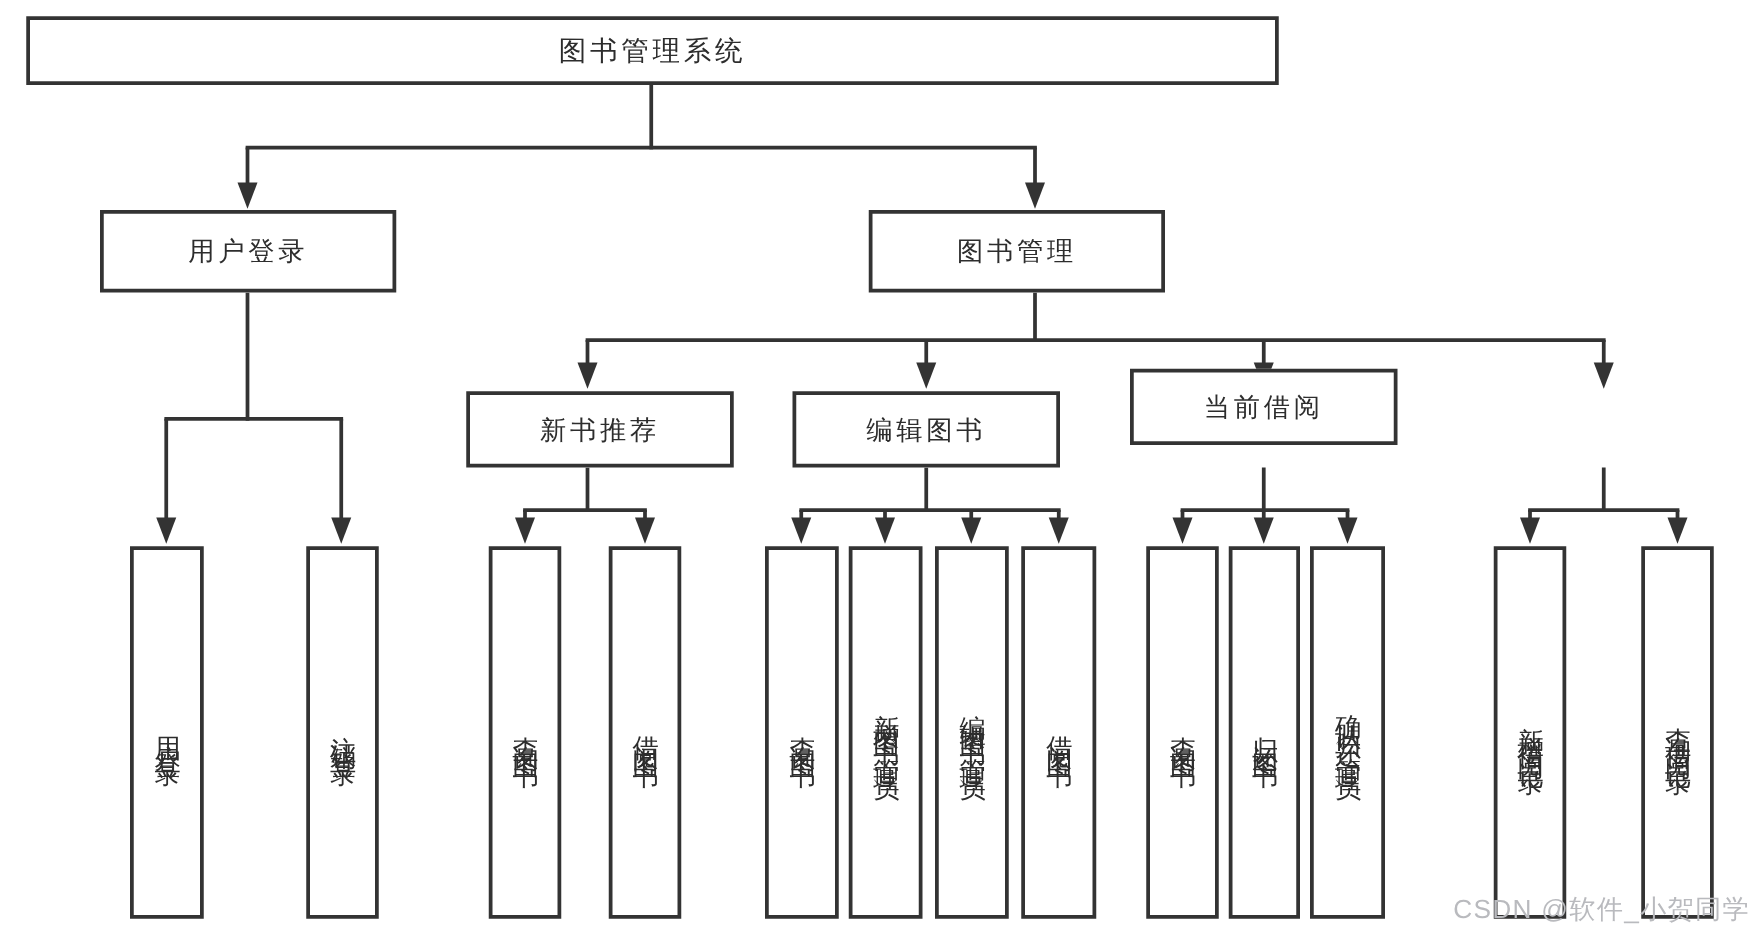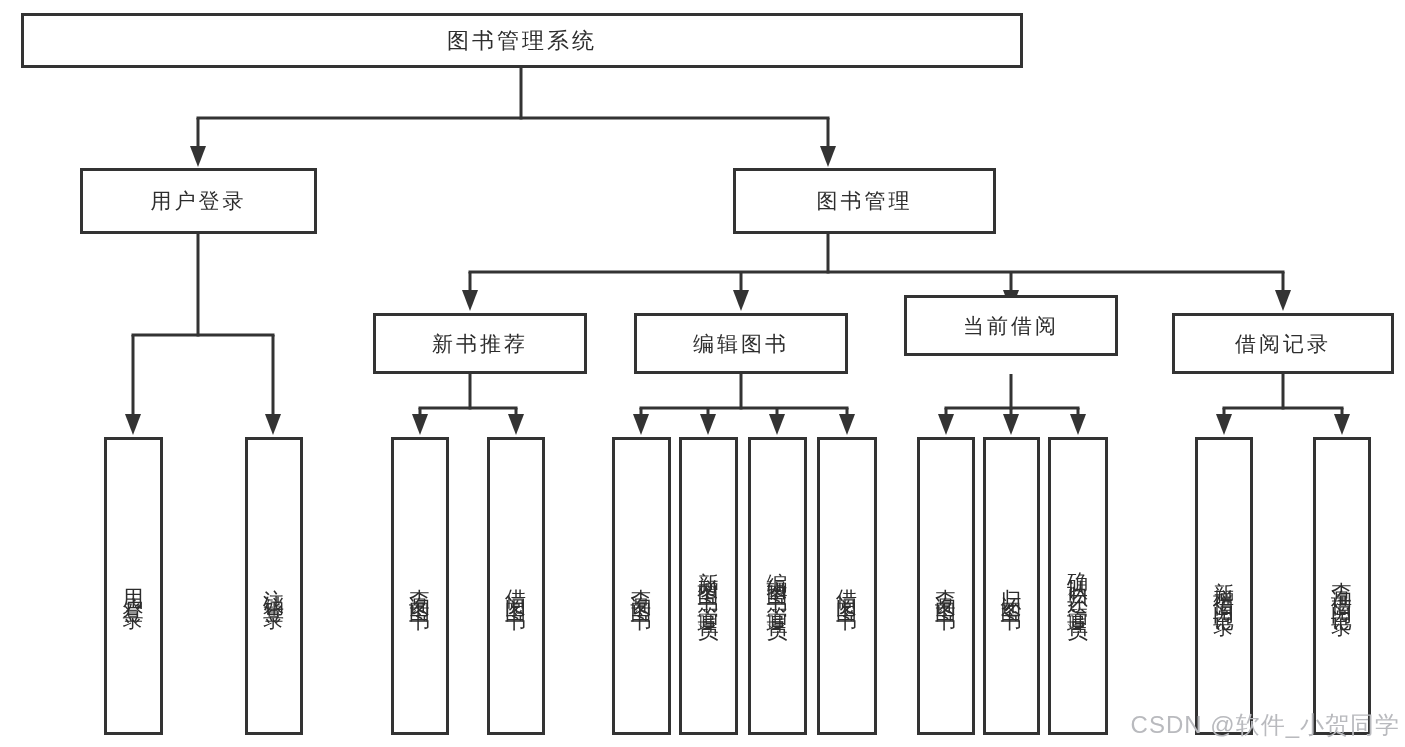--- a/index.html
+++ b/index.html
@@ -33,21 +33,21 @@
     text-orientation:mixed;
     font-size:21px;
     letter-spacing:7px;
     line-height:1;
     color:#2d2d2d;
   }
   .watermark{
     position:absolute;
     right:5px;
     bottom:6px;
-    font-size:24px;
+    font-size:21px;
     letter-spacing:1px;
     color:#b9babe;
     white-space:nowrap;
   }
 </style>
 </head>
 <body>
 
 <div class="stage">
 
@@ -129,36 +129,33 @@
     </g>
   </svg>
 
   <div class="box h root" style="left:21px;top:13px;width:1002px;height:55px">
     <span>图书管理系统</span>
   </div>
 
   <div class="box h" style="left:80px;top:168px;width:237px;height:66px">
     <span>用户登录</span>
   </div>
-  <div class="box h" style="left:733px;top:168px;width:263px;height:66px">
+  <div class="box h" style="left:695px;top:168px;width:237px;height:66px">
     <span>图书管理</span>
   </div>
 
   <div class="box h" style="left:373px;top:313px;width:214px;height:61px">
     <span>新书推荐</span>
   </div>
   <div class="box h" style="left:634px;top:313px;width:214px;height:61px">
     <span>编辑图书</span>
   </div>
   <div class="box h" style="left:904px;top:295px;width:214px;height:61px">
     <span>当前借阅</span>
   </div>
-  <div class="box h" style="left:1172px;top:313px;width:222px;height:61px">
-    <span>借阅记录</span>
-  </div>
 
   <div class="box v" style="left:104px;top:437px;width:59px;height:298px">
     <span>用户登录</span>
   </div>
   <div class="box v" style="left:245px;top:437px;width:58px;height:298px">
     <span>注销登录</span>
   </div>
 
   <div class="box v" style="left:391px;top:437px;width:58px;height:298px">
     <span>查询图书</span>

